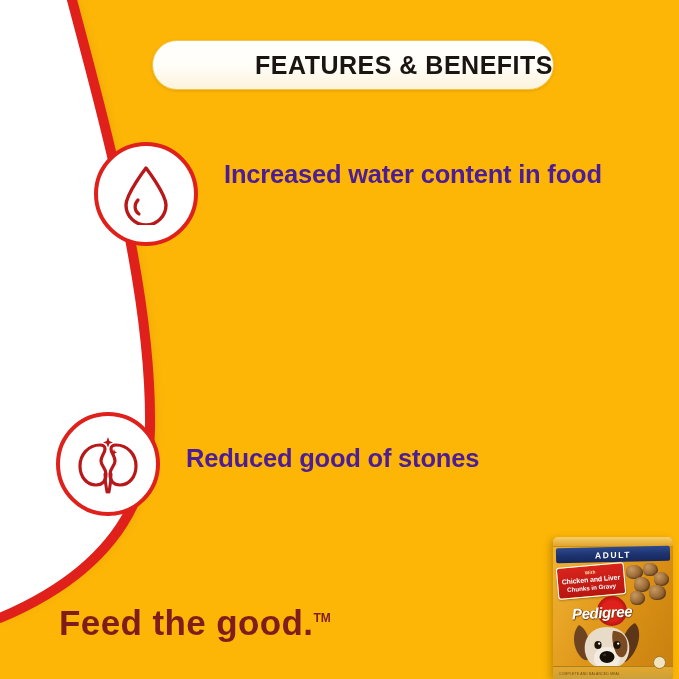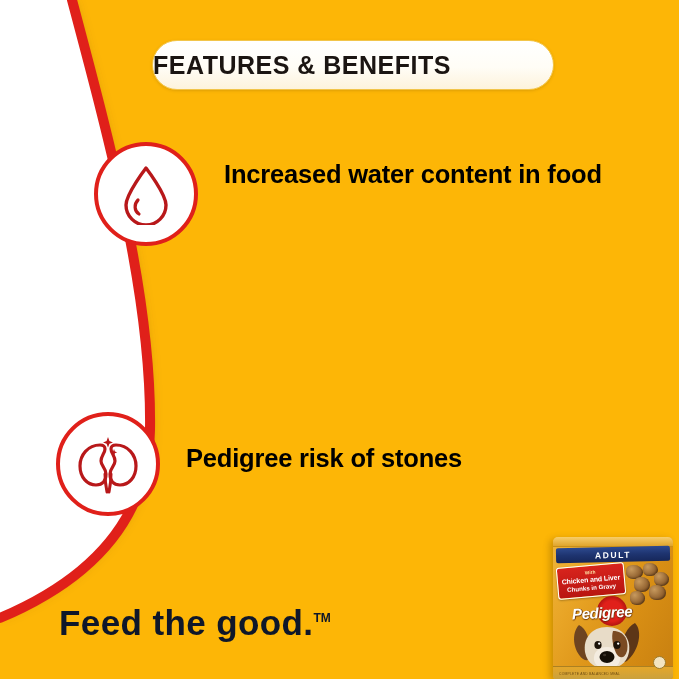--- a/index.html
+++ b/index.html
@@ -25,21 +25,21 @@
 
   
   .header-pill{
     position:absolute;
     left:152px;top:40px;
     width:400px;height:48px;
     border-radius:26px;
     background:linear-gradient(180deg,#ffffff 0%,#fffdf6 55%,#fdf3dc 100%);
     border:1.5px solid #f2c54a;
     box-shadow:0 1px 3px rgba(120,80,0,.22);
-    display:flex;align-items:center;justify-content:flex-start;
+    display:flex;align-items:center;justify-content:flex-end;
     z-index:6;
   }
   .header-pill-text{
     font-weight:bold;
     font-size:25px;
     letter-spacing:.5px;
     color:#1b1512;
     white-space:nowrap;
   }
 
@@ -62,38 +62,38 @@
     box-sizing:border-box;
     display:flex;align-items:center;justify-content:center;
     flex:0 0 auto;
     position:relative;
     z-index:5;
   }
   .icon-badge svg{display:block;}
 
   .feature-text{
     margin-left:26px;
-    color:#000000;
+    color:#4c1d95;
     font-weight:bold;
     font-size:25.5px;
     line-height:1.32;
     max-width:420px;
     letter-spacing:-.2px;
   }
   .f1 .feature-text{margin-top:16px;}
   .f2 .feature-text{margin-top:14px;width:420px;}
   .f3 .feature-text{margin-top:30px;margin-left:26px;}
 
   
   .tagline{
     position:absolute;
     left:59px;top:603px;
     font-size:35px;
     font-weight:bold;
-    color:#0f172a;
+    color:#7f1d1d;
     letter-spacing:.4px;
     z-index:6;
     white-space:nowrap;
   }
   .tagline .tm{
     font-size:12px;
     vertical-align:super;
     font-weight:bold;
     letter-spacing:0;
   }
@@ -231,21 +231,21 @@
         <path d="M42 12 C54 12 62 22 62 33 C62 44 55 52 46 52 C39 52 36 47 36 41
                  C36 35 41 33 41 28 C41 23 37 20 37 16 C37 13 39 12 42 12 Z" fill="none" stroke="#B8181A" stroke-width="3.2" stroke-linejoin="round"></path>
 
         <path d="M31 41 C31 48 32 54 33 59" fill="none" stroke="#B8181A" stroke-width="3" stroke-linecap="round"></path>
         <path d="M37 41 C37 48 36 54 35 59" fill="none" stroke="#B8181A" stroke-width="3" stroke-linecap="round"></path>
 
         <path d="M34 4 L35.4 8 L39 9.4 L35.4 10.8 L34 14.6 L32.6 10.8 L29 9.4 L32.6 8 Z" fill="#B8181A"></path>
         <path d="M40 16 L40.9 18.4 L43.2 19.3 L40.9 20.2 L40 22.6 L39.1 20.2 L36.8 19.3 L39.1 18.4 Z" fill="#B8181A"></path>
       </svg>
     </div>
-    <div class="feature-text">Pedigree risk of stones</div>
+    <div class="feature-text">Reduced good of stones</div>
   </div>
 
   <div class="tagline">
     <span>Feed the good.</span><span class="tm">TM</span>
   </div>
 
   <div class="pack">
     <div class="pack-body">
       <div class="pack-topseal"></div>
 

